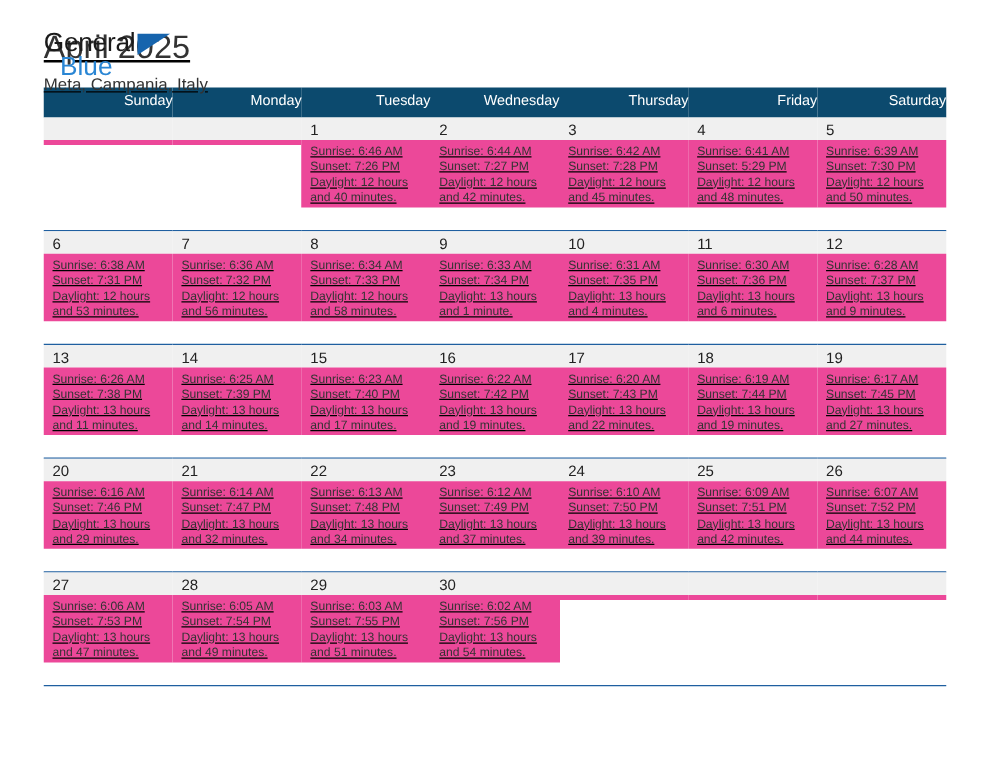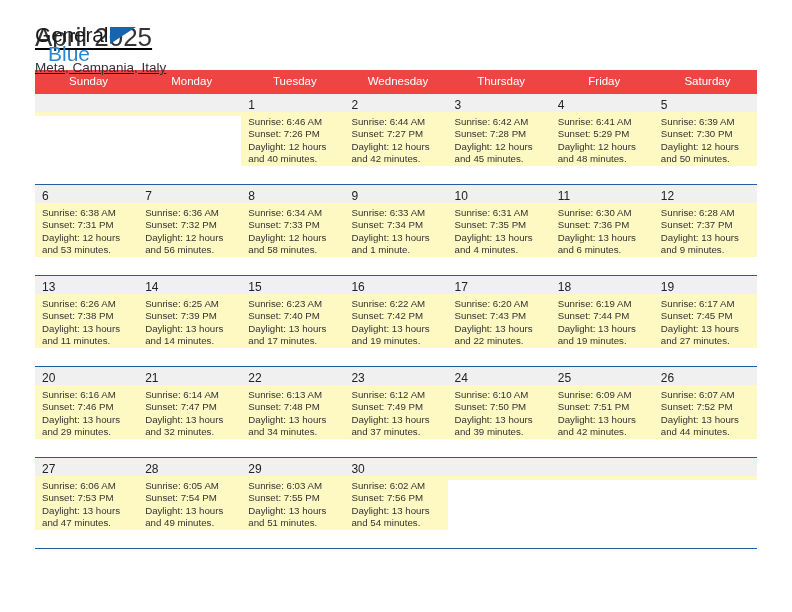--- a/index.html
+++ b/index.html
@@ -83,25 +83,25 @@
 
   
   .calendar {
     width: 722px;
     border-collapse: collapse;
     table-layout: fixed;
   }
   .calendar col { width: 103.14px; }
 
   .dow-row th {
-    background: #ef4444;
+    background: #0c4a6e;
     color: #ffffff;
     font-size: 11.5px;
     font-weight: normal;
-    text-align: center;
+    text-align: right;
     padding: 5px 0 6px 4px;
     line-height: 13px;
   }
 
   .week-row td {
     vertical-align: top;
     padding: 0;
     border-top: 1.3px solid #1f5fa0;
     height: 90px;
   }
@@ -118,21 +118,22 @@
     padding: 1px 0 0 7px;
     box-sizing: border-box;
   }
   .daynum {
     font-size: 12px;
     color: #222222;
     line-height: 16px;
   }
   .cell-body {
     padding: 4px 6px 0 7px;
-    background: #fef9c3;
+    background: #ec4899;
+    text-decoration: underline;
   }
   .cell-line {
     font-size: 9.7px;
     color: #333333;
     line-height: 12.4px;
     white-space: nowrap;
   }
   .bottom-rule {
     width: 722px;
     height: 0;

